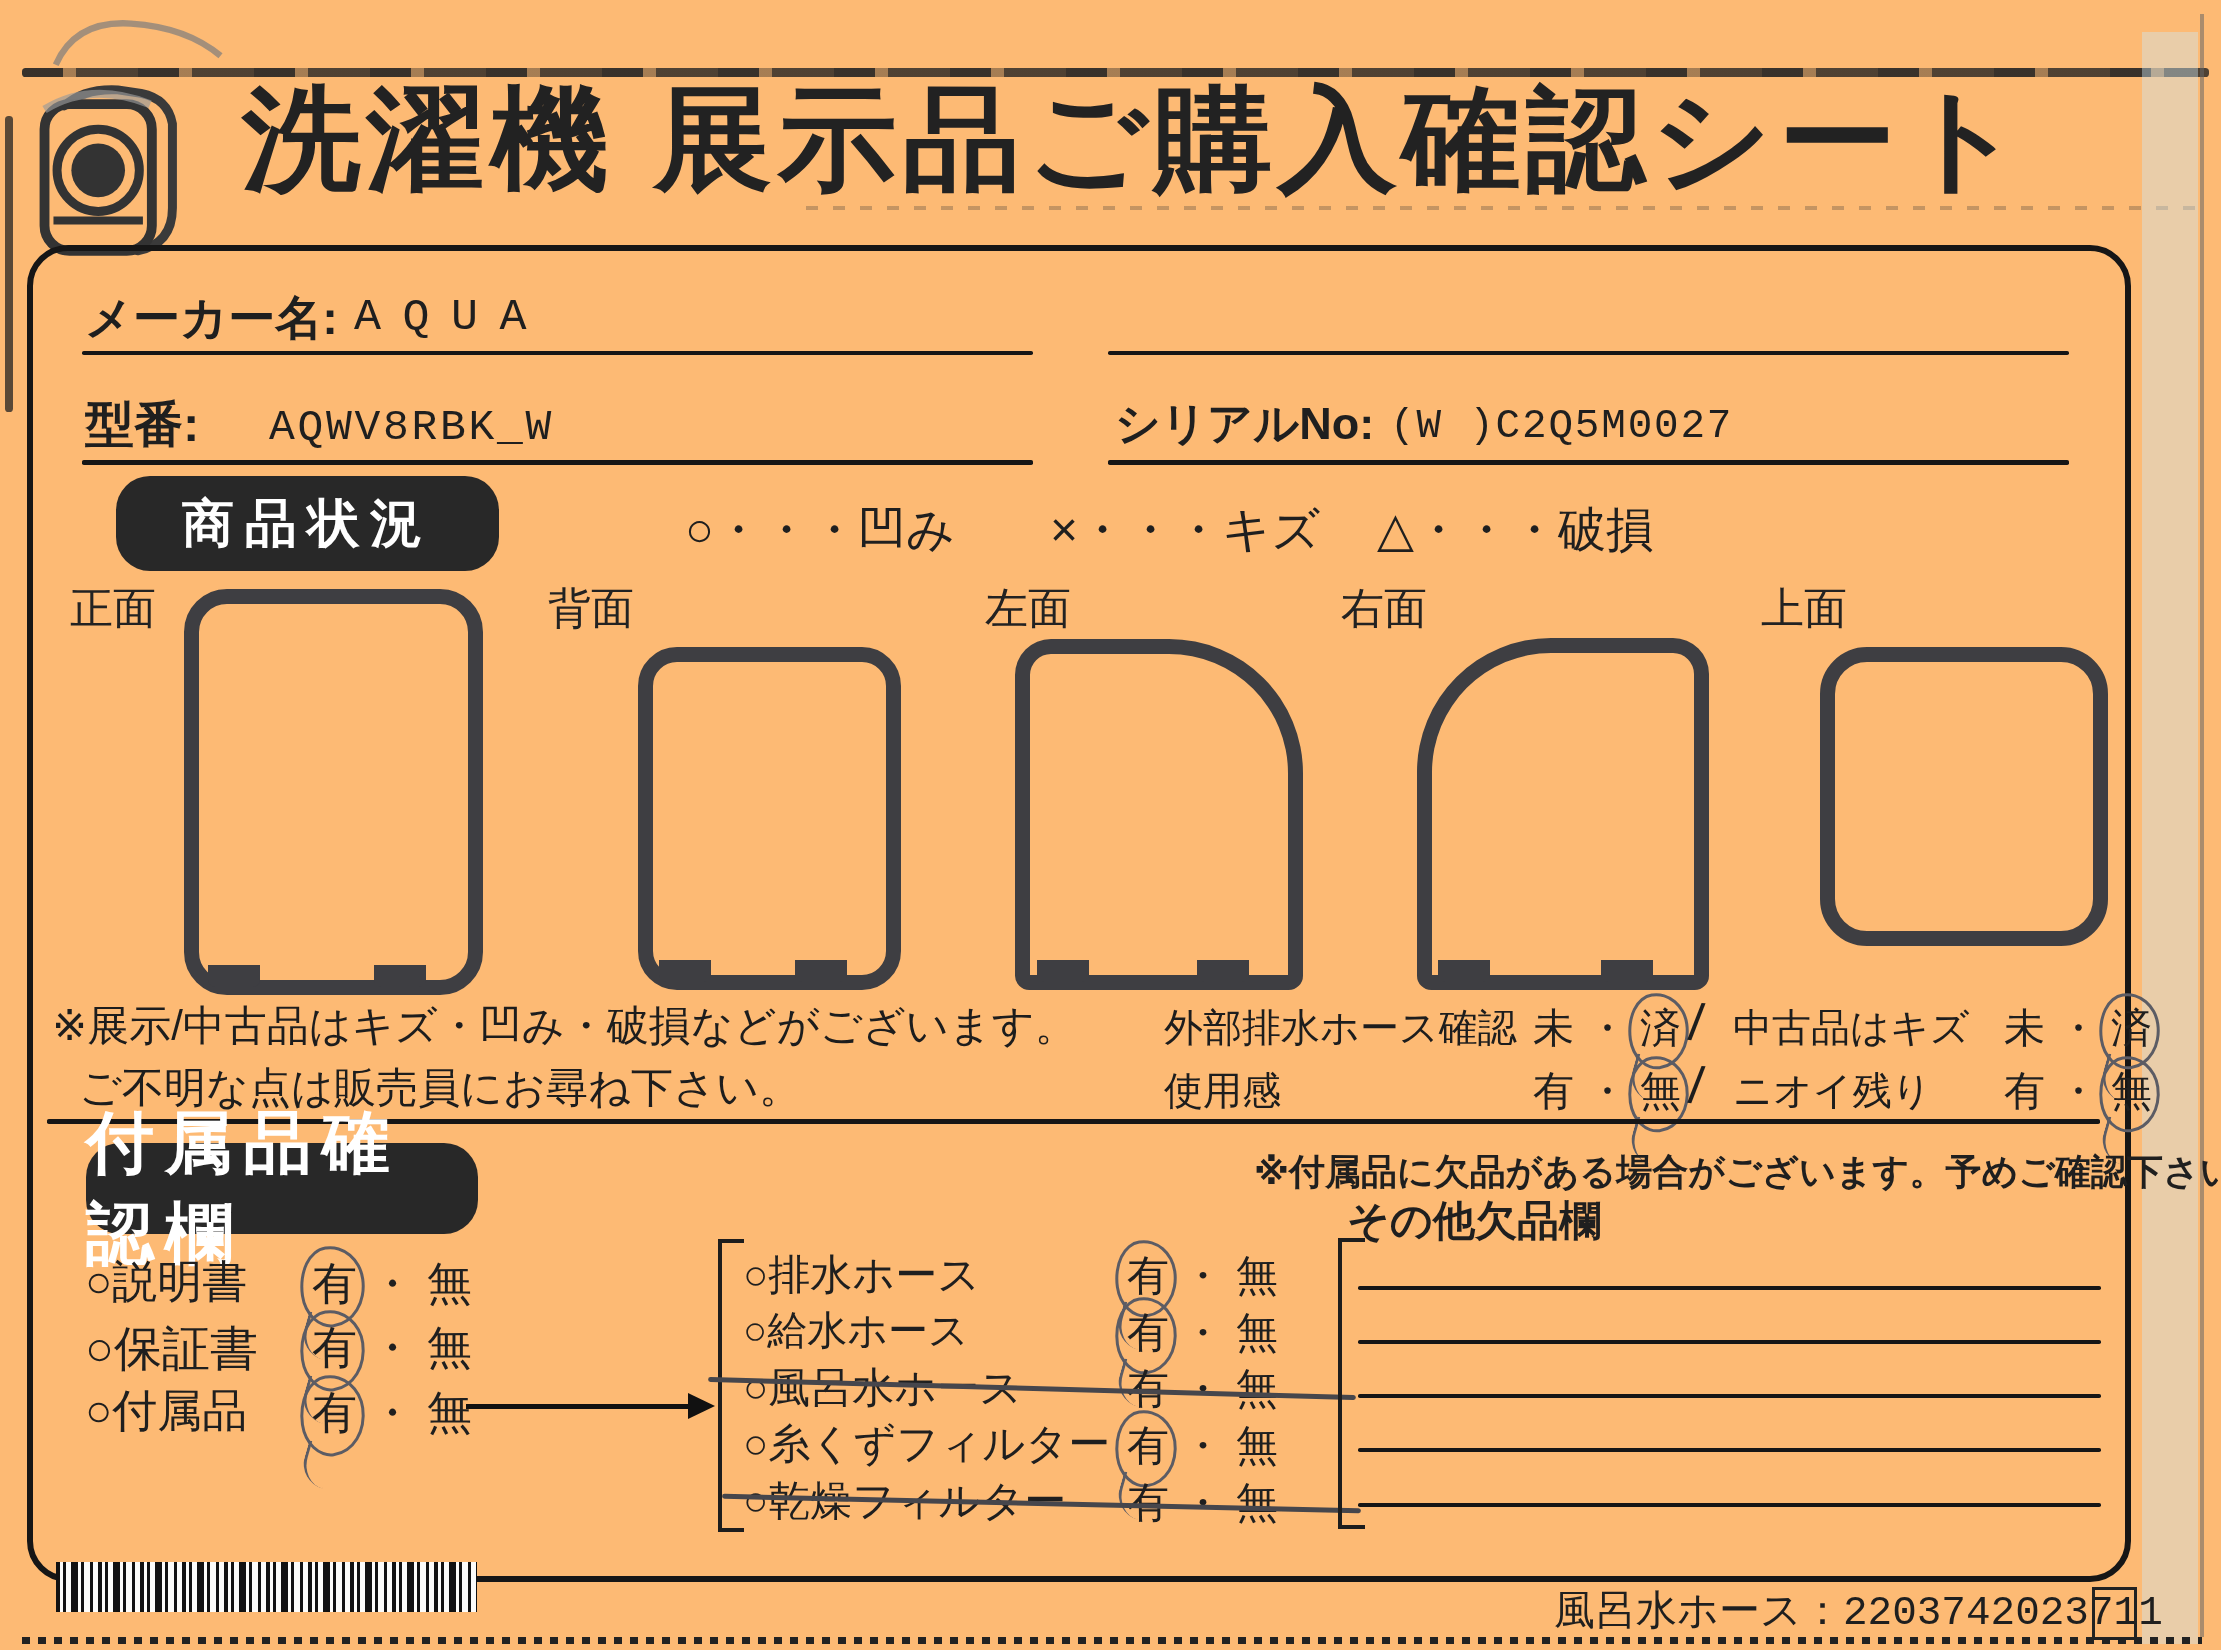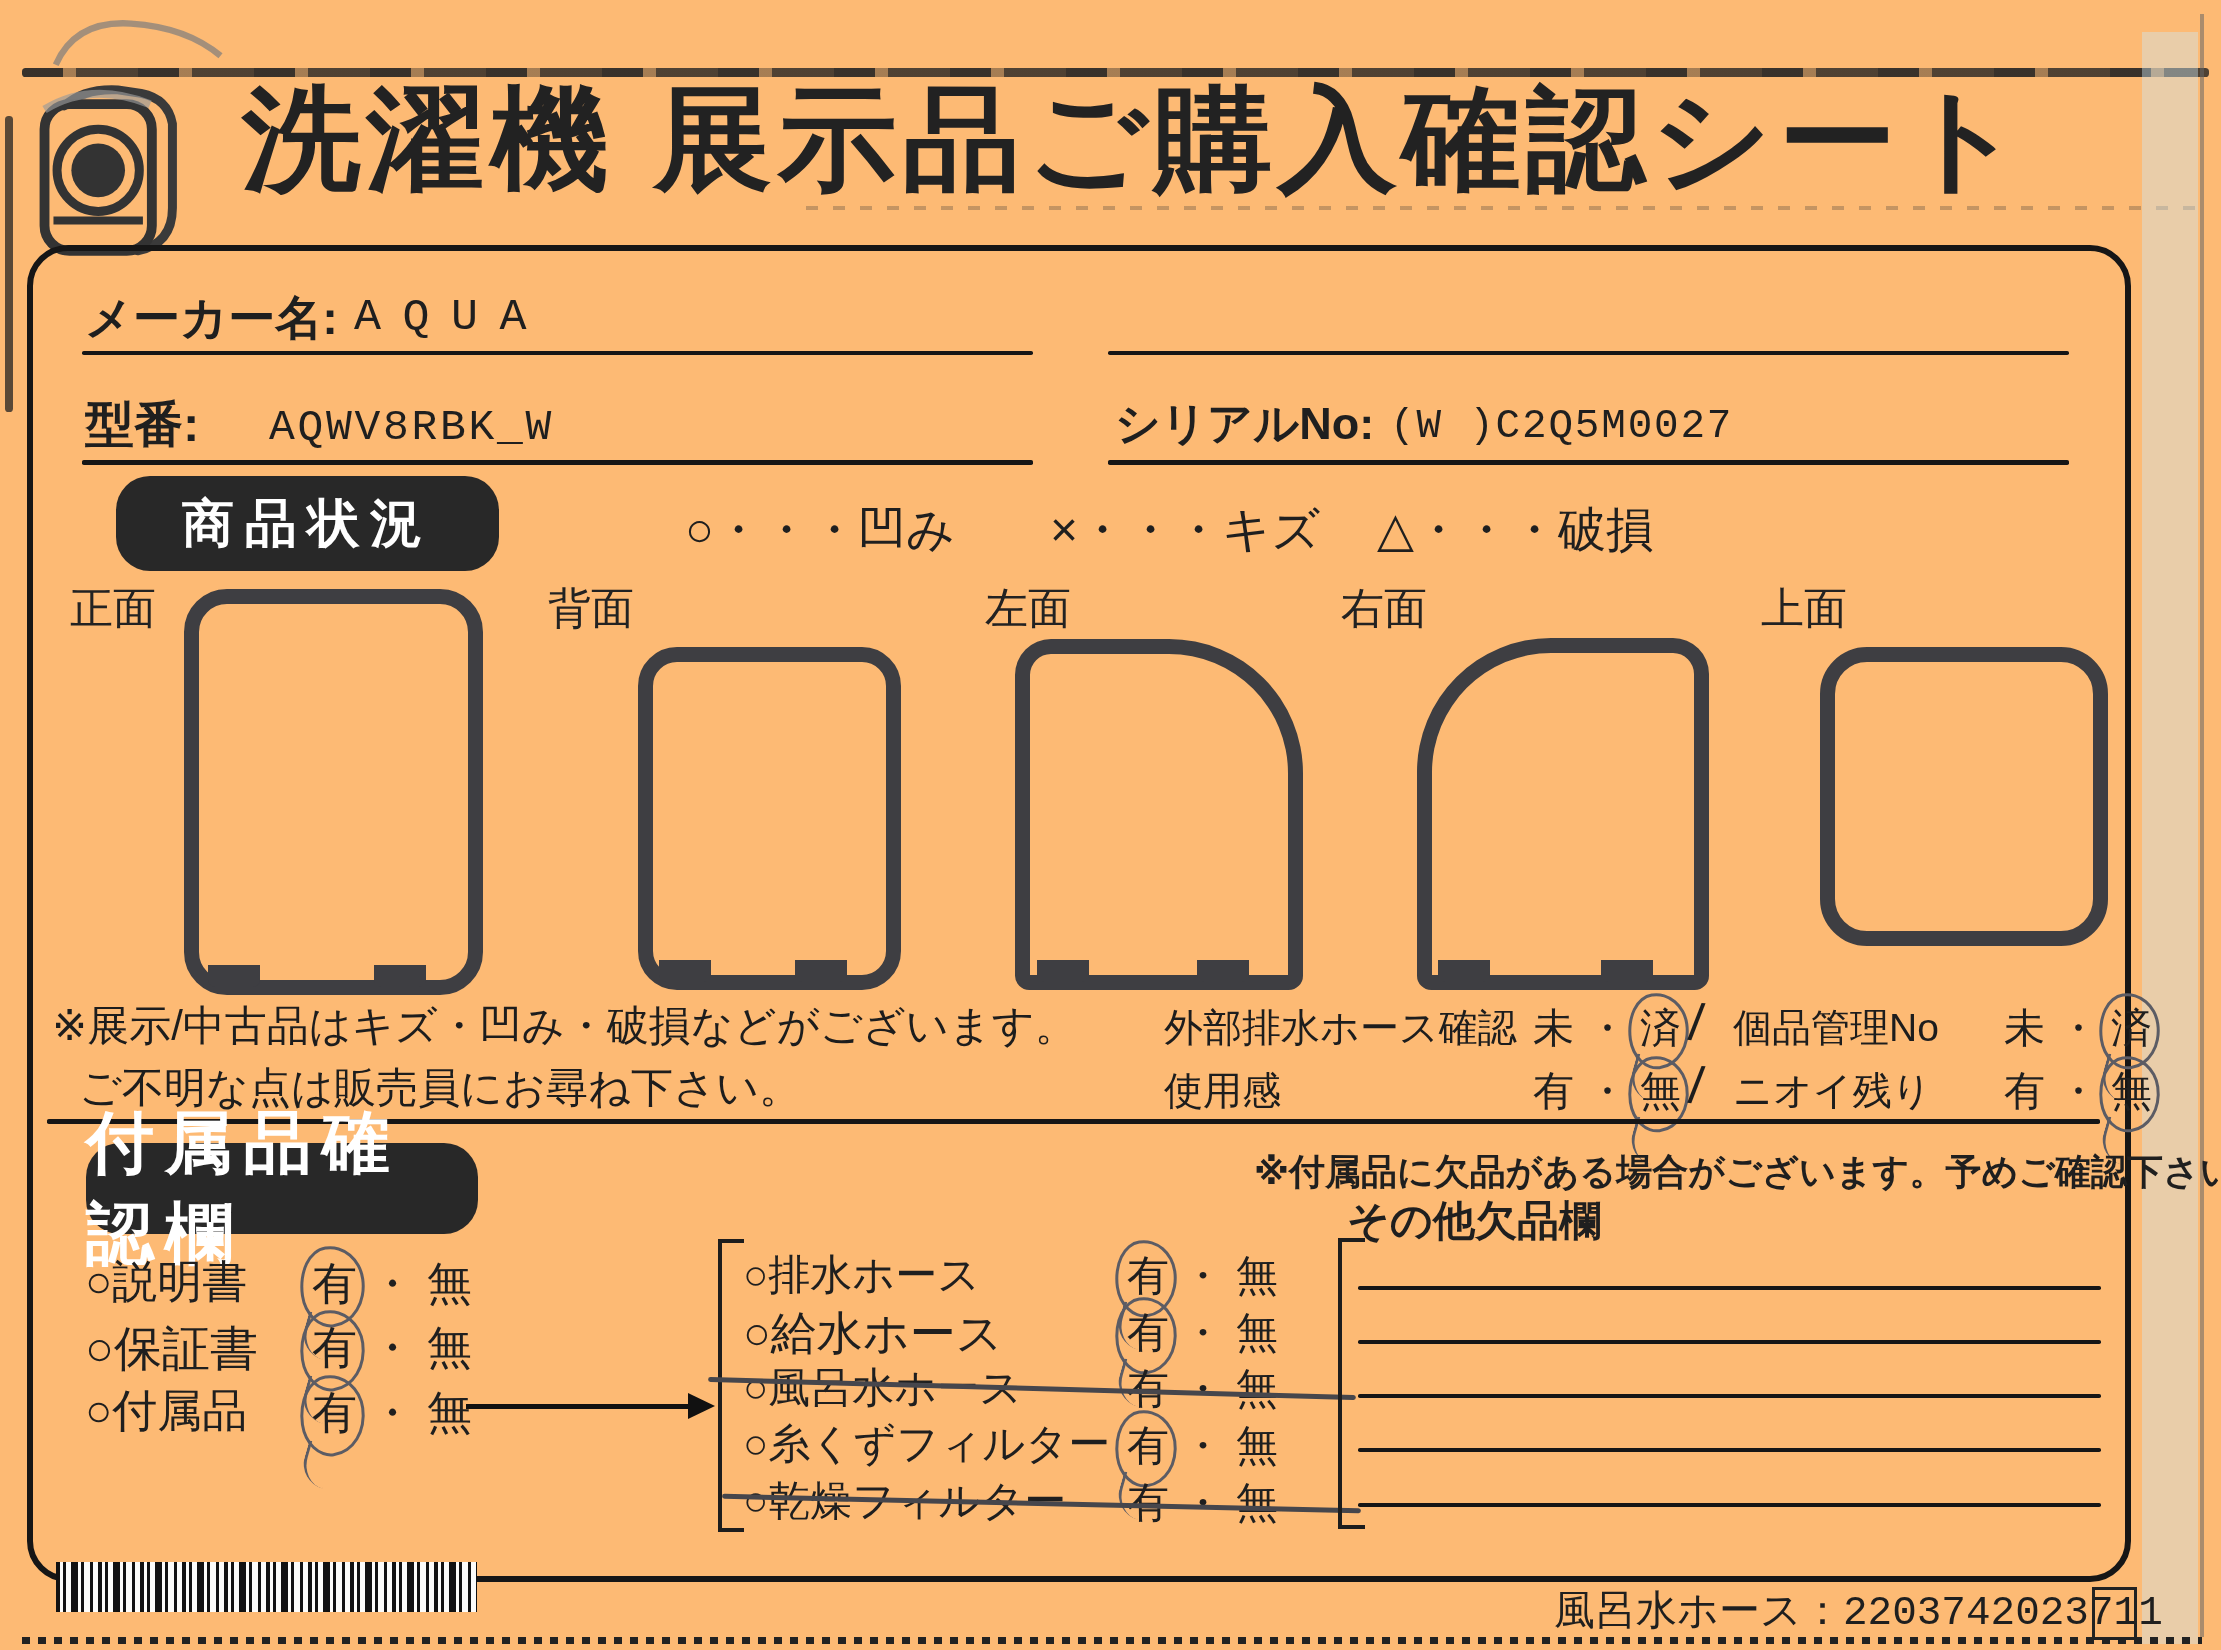--- a/index.html
+++ b/index.html
@@ -124,21 +124,21 @@
   <div class="note nowrap" style="left:52px;top:998px;">※展示/中古品はキズ・凹み・破損などがございます。</div>
   <div class="note nowrap" style="left:79px;top:1060px;">ご不明な点は販売員にお尋ね下さい。</div>
 
   <div class="chklbl nowrap" style="left:1164px;top:1001px;">外部排水ホース確認</div>
   <div class="opts" style="left:1533px;top:1001px;">
     <span>未</span>
     <span>・</span>
     <span class="circ">済</span>
   </div>
   <div class="slash" style="left:1689px;top:992px;">/</div>
-  <div class="chklbl nowrap" style="left:1733px;top:1001px;">個品管理No</div>
+  <div class="chklbl nowrap" style="left:1733px;top:1001px;">中古品はキズ</div>
   <div class="opts" style="left:2004px;top:1001px;">
     <span>未</span>
     <span>・</span>
     <span class="circ">済</span>
   </div>
 
   <div class="chklbl nowrap" style="left:1164px;top:1064px;">使用感</div>
   <div class="opts" style="left:1533px;top:1064px;">
     <span>有</span>
     <span>・</span>
@@ -180,21 +180,21 @@
 
   <div class="bracket" style="left:718px;top:1239px;width:21.5px;height:285px;"></div>
 
   <div class="abs nowrap" style="left:743px;top:1247px;font-size:42px;">○排水ホース</div>
   <div class="opts" style="left:1127px;top:1248px;font-size:42px;">
     <span class="circ">有</span>
     <span>・</span>
     <span>無</span>
   </div>
 
-  <div class="abs nowrap" style="left:743px;top:1303px;font-size:46px;">○給水ホース</div>
+  <div class="abs nowrap" style="left:743px;top:1303px;font-size:40px;">○給水ホース</div>
   <div class="opts" style="left:1127px;top:1305px;font-size:42px;">
     <span class="circ">有</span>
     <span>・</span>
     <span>無</span>
   </div>
 
   <div class="abs nowrap" style="left:743px;top:1360px;font-size:42px;">○風呂水ホース</div>
   <div class="opts" style="left:1127px;top:1361px;font-size:42px;">
     <span>有</span>
     <span>・</span>

